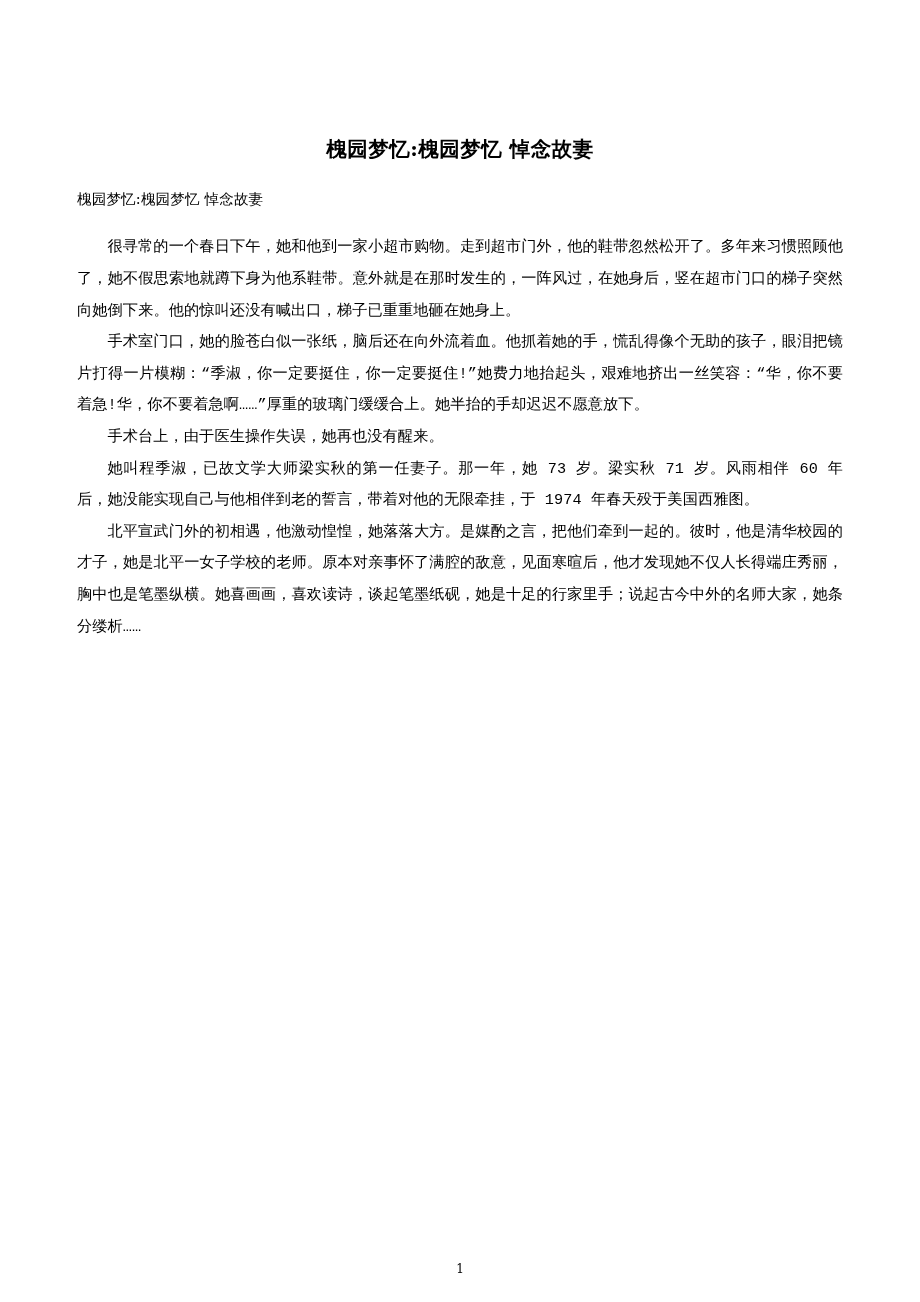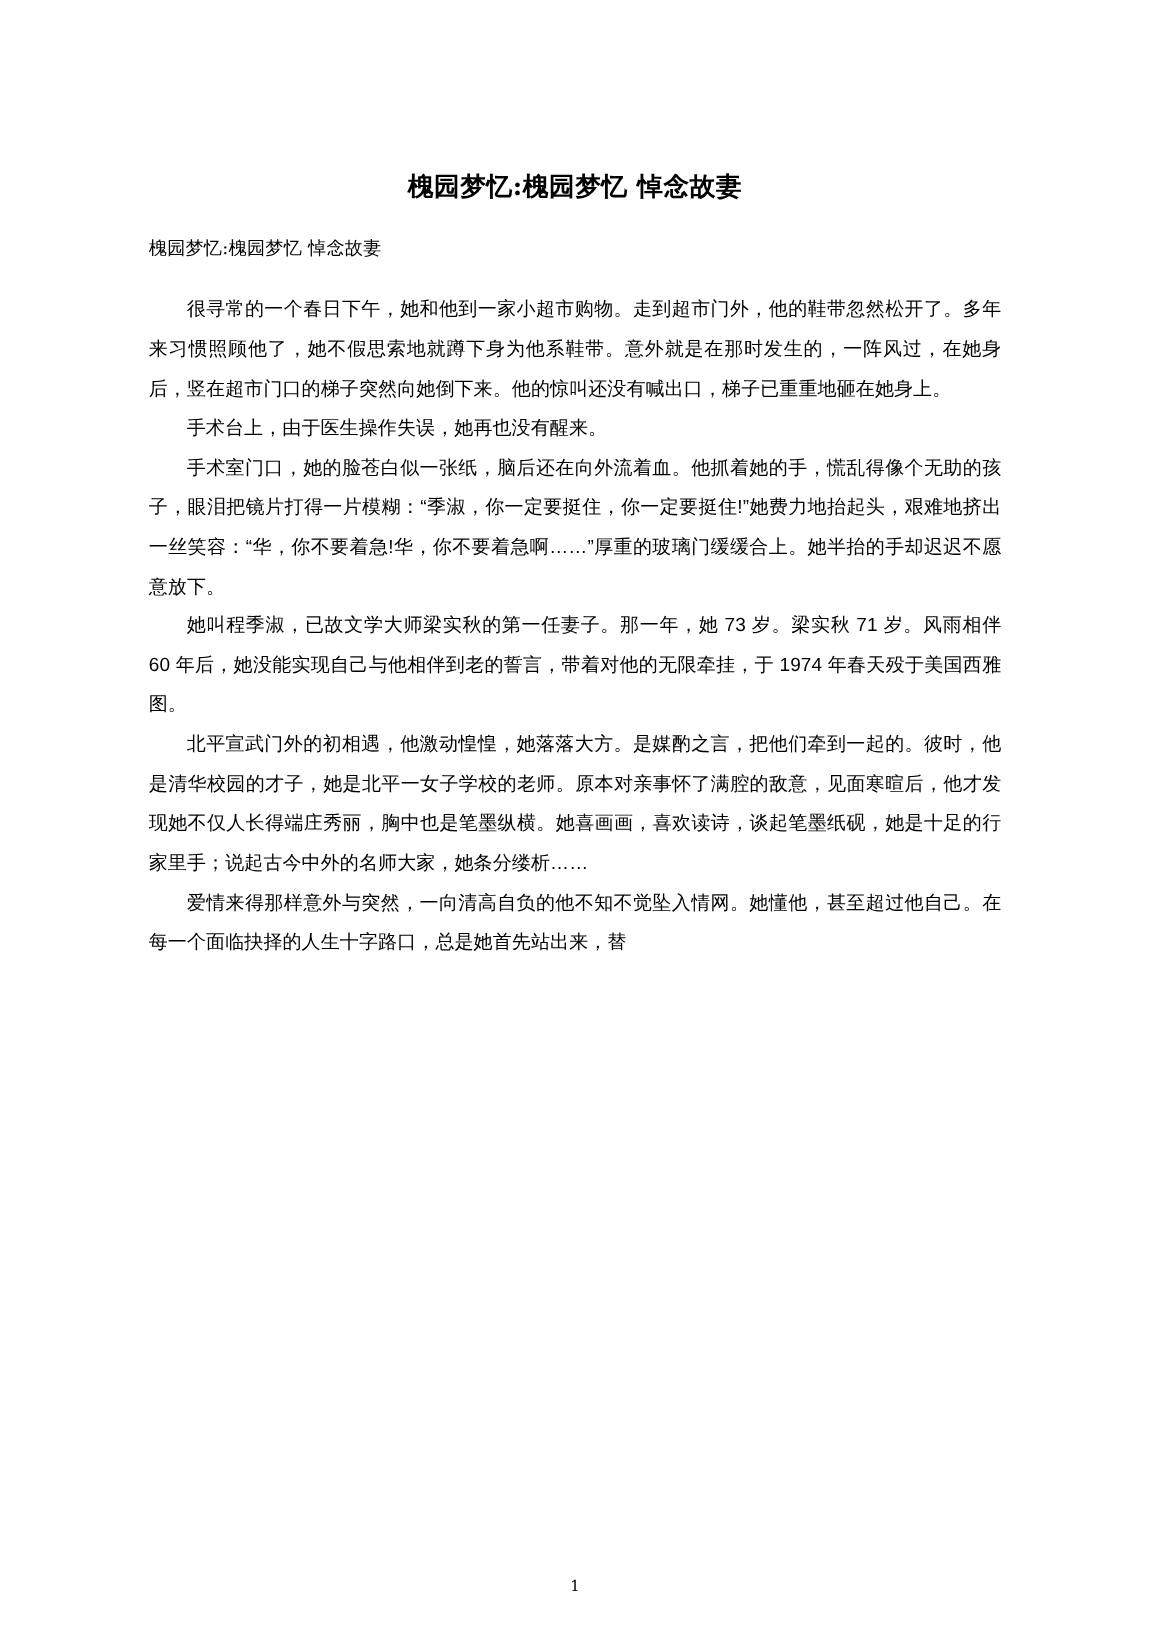--- a/index.html
+++ b/index.html
@@ -11,21 +11,21 @@
     width: 920px;
     height: 1302px;
     font-family: "DejaVu Sans", "Liberation Sans", sans-serif;
     color: #000000;
   }
   .page {
     position: relative;
     width: 920px;
     height: 1302px;
     box-sizing: border-box;
-    padding: 0 119px;
+    padding: 0 77px;
     background: #ffffff;
   }
   .doc-title {
     text-align: center;
     font-family: "DejaVu Serif", "Liberation Serif", serif;
     font-weight: bold;
     font-size: 20.5px;
     letter-spacing: 0.5px;
     margin: 0;
     padding-top: 136px;
@@ -36,21 +36,21 @@
     font-size: 14.5px;
     margin: 0;
     padding-top: 26px;
     line-height: 1.5;
     letter-spacing: 0.2px;
   }
   .body-text {
     padding-top: 22px;
   }
   .para {
-    font-family: Liberation Sans, sans-serif;
+    font-family: Liberation Mono, monospace;
     font-size: 15.2px;
     line-height: 2.08;
     margin: 0;
     text-align: justify;
     text-justify: inter-ideograph;
     text-indent: 2em;
     letter-spacing: 0.1px;
   }
   .page-number {
     position: absolute;
@@ -66,22 +66,21 @@
 <body>
 
 <div class="page">
 
   <h1 class="doc-title">槐园梦忆:槐园梦忆 悼念故妻</h1>
 
   <p class="subtitle">槐园梦忆:槐园梦忆 悼念故妻</p>
 
   <div class="body-text">
     <p class="para">很寻常的一个春日下午，她和他到一家小超市购物。走到超市门外，他的鞋带忽然松开了。多年来习惯照顾他了，她不假思索地就蹲下身为他系鞋带。意外就是在那时发生的，一阵风过，在她身后，竖在超市门口的梯子突然向她倒下来。他的惊叫还没有喊出口，梯子已重重地砸在她身上。</p>
+    <p class="para">手术室门口，她的脸苍白似一张纸，脑后还在向外流着血。他抓着她的手，慌乱得像个无助的孩子，眼泪把镜片打得一片模糊：“季淑，你一定要挺住，你一定要挺住!”她费力地抬起头，艰难地挤出一丝笑容：“华，你不要着急!华，你不要着急啊……”厚重的玻璃门缓缓合上。她半抬的手却迟迟不愿意放下。</p>
     <p class="para">手术台上，由于医生操作失误，她再也没有醒来。</p>
-    <p class="para">手术室门口，她的脸苍白似一张纸，脑后还在向外流着血。他抓着她的手，慌乱得像个无助的孩子，眼泪把镜片打得一片模糊：“季淑，你一定要挺住，你一定要挺住!”她费力地抬起头，艰难地挤出一丝笑容：“华，你不要着急!华，你不要着急啊……”厚重的玻璃门缓缓合上。她半抬的手却迟迟不愿意放下。</p>
     <p class="para">她叫程季淑，已故文学大师梁实秋的第一任妻子。那一年，她 73 岁。梁实秋 71 岁。风雨相伴 60 年后，她没能实现自己与他相伴到老的誓言，带着对他的无限牵挂，于 1974 年春天殁于美国西雅图。</p>
     <p class="para">北平宣武门外的初相遇，他激动惶惶，她落落大方。是媒酌之言，把他们牵到一起的。彼时，他是清华校园的才子，她是北平一女子学校的老师。原本对亲事怀了满腔的敌意，见面寒暄后，他才发现她不仅人长得端庄秀丽，胸中也是笔墨纵横。她喜画画，喜欢读诗，谈起笔墨纸砚，她是十足的行家里手；说起古今中外的名师大家，她条分缕析……</p>
-    <p class="para">爱情来得那样意外与突然，一向清高自负的他不知不觉坠入情网。她懂他，甚至超过他自己。在每一个面临抉择的人生十字路口，总是她首先站出来，替</p>
   </div>
 
   <div class="page-number">1</div>
 
 </div>
 
 </body></html>

